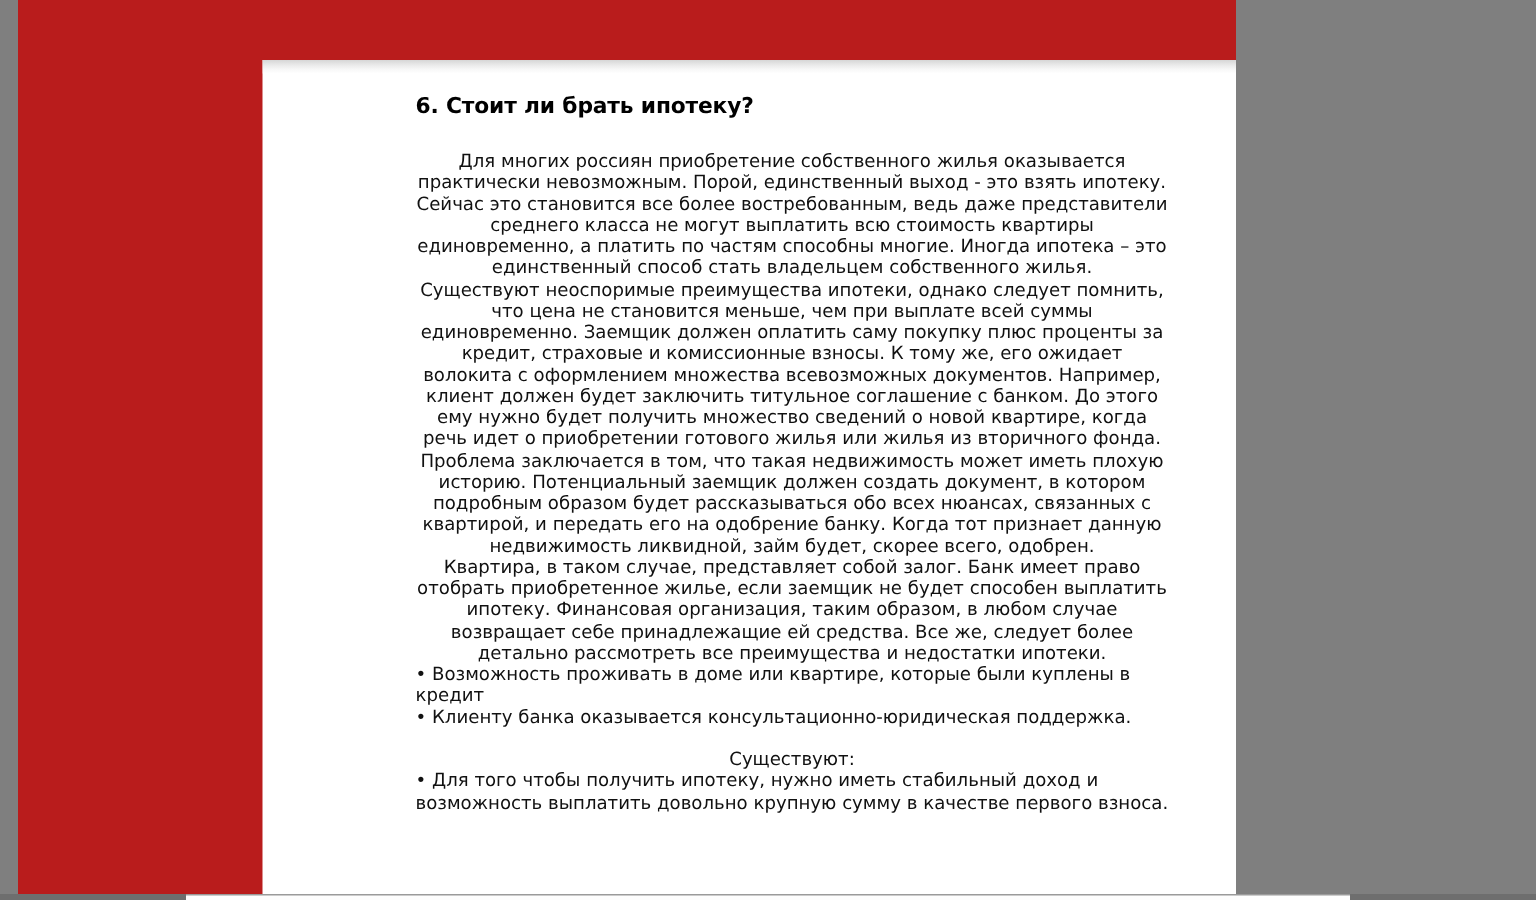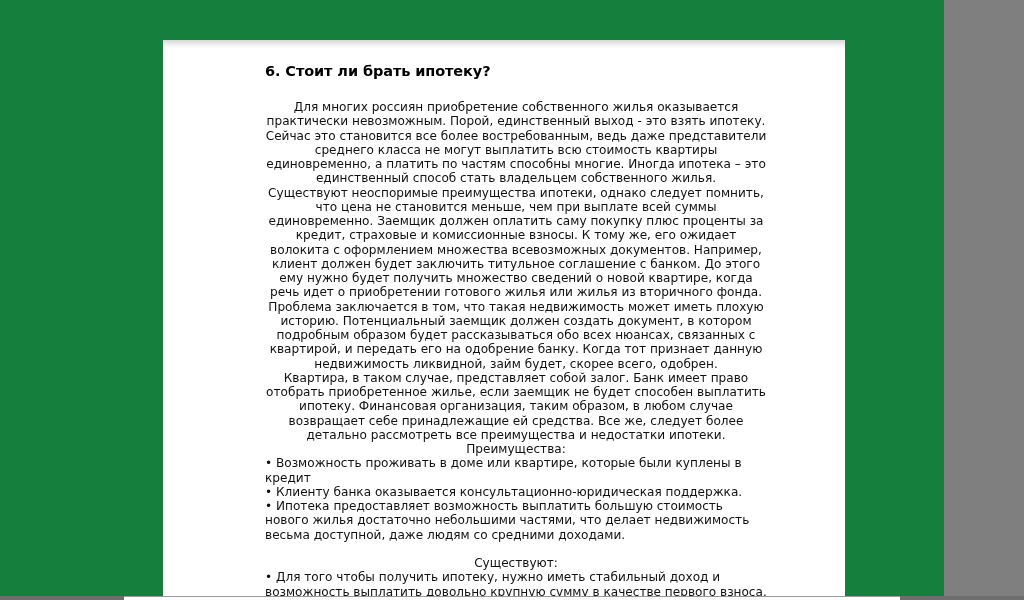--- a/index.html
+++ b/index.html
@@ -9,26 +9,26 @@
   body {
     width: 1024px;
     height: 600px;
     overflow: hidden;
     background: #7f7f7f;
     font-family: "DejaVu Sans", sans-serif;
     position: relative;
   }
   #viewport {
     position: absolute;
-    left: 0;
+    left: 12px;
     top: 0;
-    width: 944px;
+    width: 812px;
     height: 596px;
     overflow: hidden;
-    background: #15803d;
+    background: #b91c1c;
   }
   #page {
     position: absolute;
     left: 163px;
     top: 40px;
     width: 682px;
     min-height: 560px;
     background: #ffffff;
     overflow: hidden;
   }
@@ -115,24 +115,22 @@
   <div id="page">
     <div id="page-shadow-top"></div>
     <div id="content">
 
       <h1 class="doc-heading">6. Стоит ли брать ипотеку?</h1>
 
       <p class="para">Для многих россиян приобретение собственного жилья оказывается практически невозможным. Порой, единственный выход - это взять ипотеку. Сейчас это становится все более востребованным, ведь даже представители среднего класса не могут выплатить всю стоимость квартиры единовременно, а платить по частям способны многие. Иногда ипотека – это единственный способ стать владельцем собственного жилья.</p>
       <p class="para">Существуют неоспоримые преимущества ипотеки, однако следует помнить, что цена не становится меньше, чем при выплате всей суммы единовременно. Заемщик должен оплатить саму покупку плюс проценты за кредит, страховые и комиссионные взносы. К тому же, его ожидает волокита с оформлением множества всевозможных документов. Например, клиент должен будет заключить титульное соглашение с банком. До этого ему нужно будет получить множество сведений о новой квартире, когда речь идет о приобретении готового жилья или жилья из вторичного фонда. Проблема заключается в том, что такая недвижимость может иметь плохую историю. Потенциальный заемщик должен создать документ, в котором подробным образом будет рассказываться обо всех нюансах, связанных с квартирой, и передать его на одобрение банку. Когда тот признает данную недвижимость ликвидной, займ будет, скорее всего, одобрен.</p>
       <p class="para">Квартира, в таком случае, представляет собой залог. Банк имеет право отобрать приобретенное жилье, если заемщик не будет способен выплатить ипотеку. Финансовая организация, таким образом, в любом случае возвращает себе принадлежащие ей средства. Все же, следует более детально рассмотреть все преимущества и недостатки ипотеки.</p>
 
-      <p class="para">Преимущества:</p>
       <p class="bullet-line">• Возможность проживать в доме или квартире, которые были куплены в кредит</p>
       <p class="bullet-line">• Клиенту банка оказывается консультационно-юридическая поддержка.</p>
-      <p class="bullet-line">• Ипотека предоставляет возможность выплатить большую стоимость нового жилья достаточно небольшими частями, что делает недвижимость весьма доступной, даже людям со средними доходами.</p>
 
       <p class="para spacer-before">Существуют:</p>
       <p class="bullet-line">• Для того чтобы получить ипотеку, нужно иметь стабильный доход и возможность выплатить довольно крупную сумму в качестве первого взноса.</p>
 
     </div>
   </div>
 </div>
 
 <div id="bottom-strip">
   <div class="chrome-left"></div>

